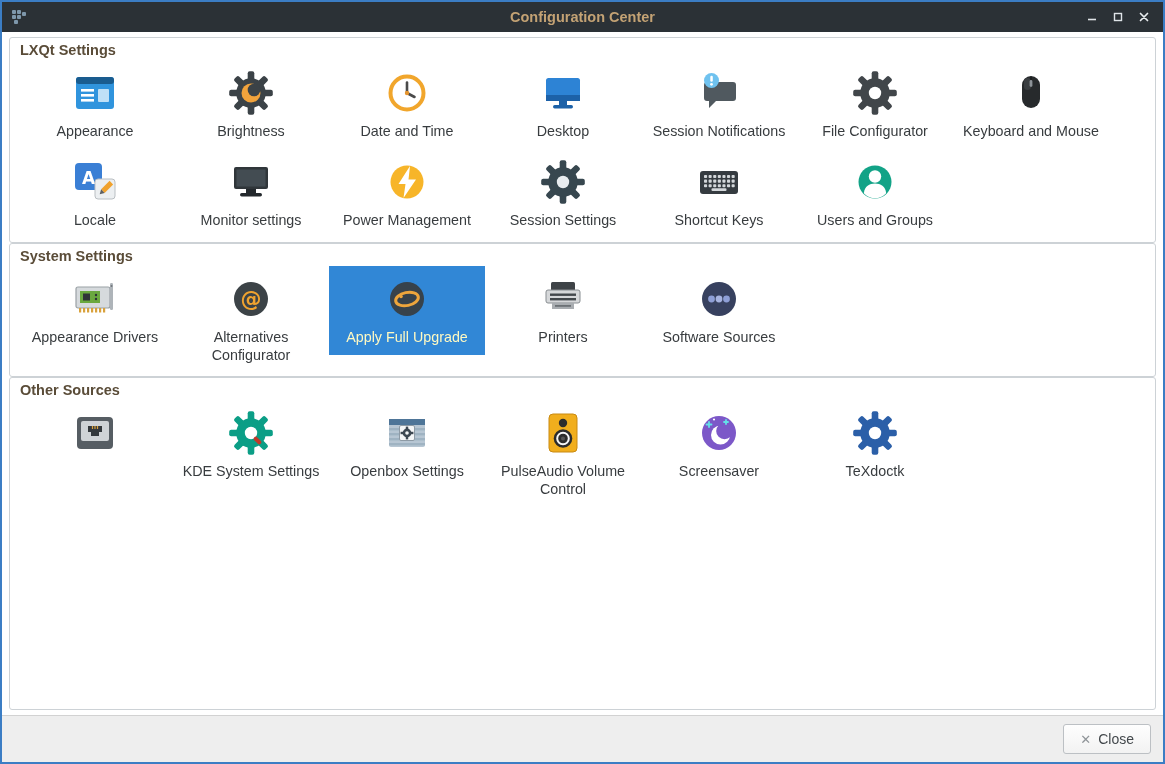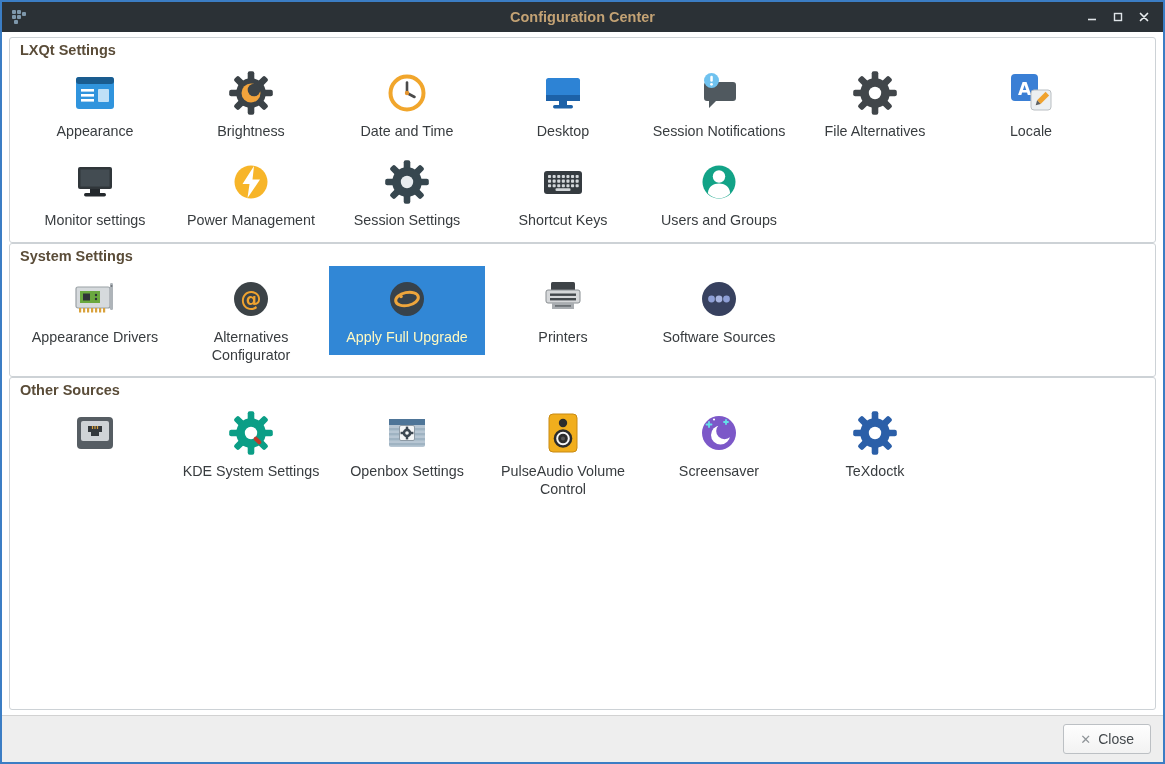--- a/index.html
+++ b/index.html
@@ -189,21 +189,32 @@
                   <rect x="20.7" y="2.2" width="6.6" height="9.5" rx="2" transform="rotate(135 24 24)"></rect>
                   <rect x="20.7" y="2.2" width="6.6" height="9.5" rx="2" transform="rotate(180 24 24)"></rect>
                   <rect x="20.7" y="2.2" width="6.6" height="9.5" rx="2" transform="rotate(225 24 24)"></rect>
                   <rect x="20.7" y="2.2" width="6.6" height="9.5" rx="2" transform="rotate(270 24 24)"></rect>
                   <rect x="20.7" y="2.2" width="6.6" height="9.5" rx="2" transform="rotate(315 24 24)"></rect>
                   <circle cx="24" cy="24" r="14.8"></circle>
                 </g>
                 <circle cx="24" cy="24" r="6.2" fill="#ffffff"></circle>
               </svg>
             </span>
-    <span class="label">File Alternatives</span>
+    <span class="label">File Configurator</span>
+  </div>
+          <div class="item">
+    <span class="icon">
+              <svg viewBox="0 0 48 48" width="48" height="48">
+    <rect x="15" y="7" width="18" height="32" rx="9" fill="#272a2c"></rect>
+    <rect x="17" y="9" width="7" height="12" rx="3.5" fill="#3a3e41"></rect>
+    <line x1="24" y1="7.5" x2="24" y2="18" stroke="#121415" stroke-width="1"></line>
+    <rect x="22.6" y="11" width="2.8" height="7" rx="1.4" fill="#8d9398"></rect>
+              </svg>
+            </span>
+    <span class="label">Keyboard and Mouse</span>
   </div>
           <div class="item">
     <span class="icon">
               <svg viewBox="0 0 48 48" width="48" height="48">
     <rect x="4" y="5" width="27" height="27" rx="4" fill="#3a7fd5"></rect>
     <text x="17.5" y="25.5" font-family="'DejaVu Sans',sans-serif" font-size="17" font-weight="bold" fill="#fff" text-anchor="middle">A</text>
     <rect x="24" y="21" width="20" height="20" rx="3" fill="#eceff1" stroke="#b9bec2" stroke-width="1"></rect>
     <g transform="rotate(45 34 31)">
       <rect x="31.5" y="22" width="5" height="12" fill="#f0a22e"></rect>
       <polygon points="31.5,34 36.5,34 34,38.5" fill="#5d6063"></polygon>

